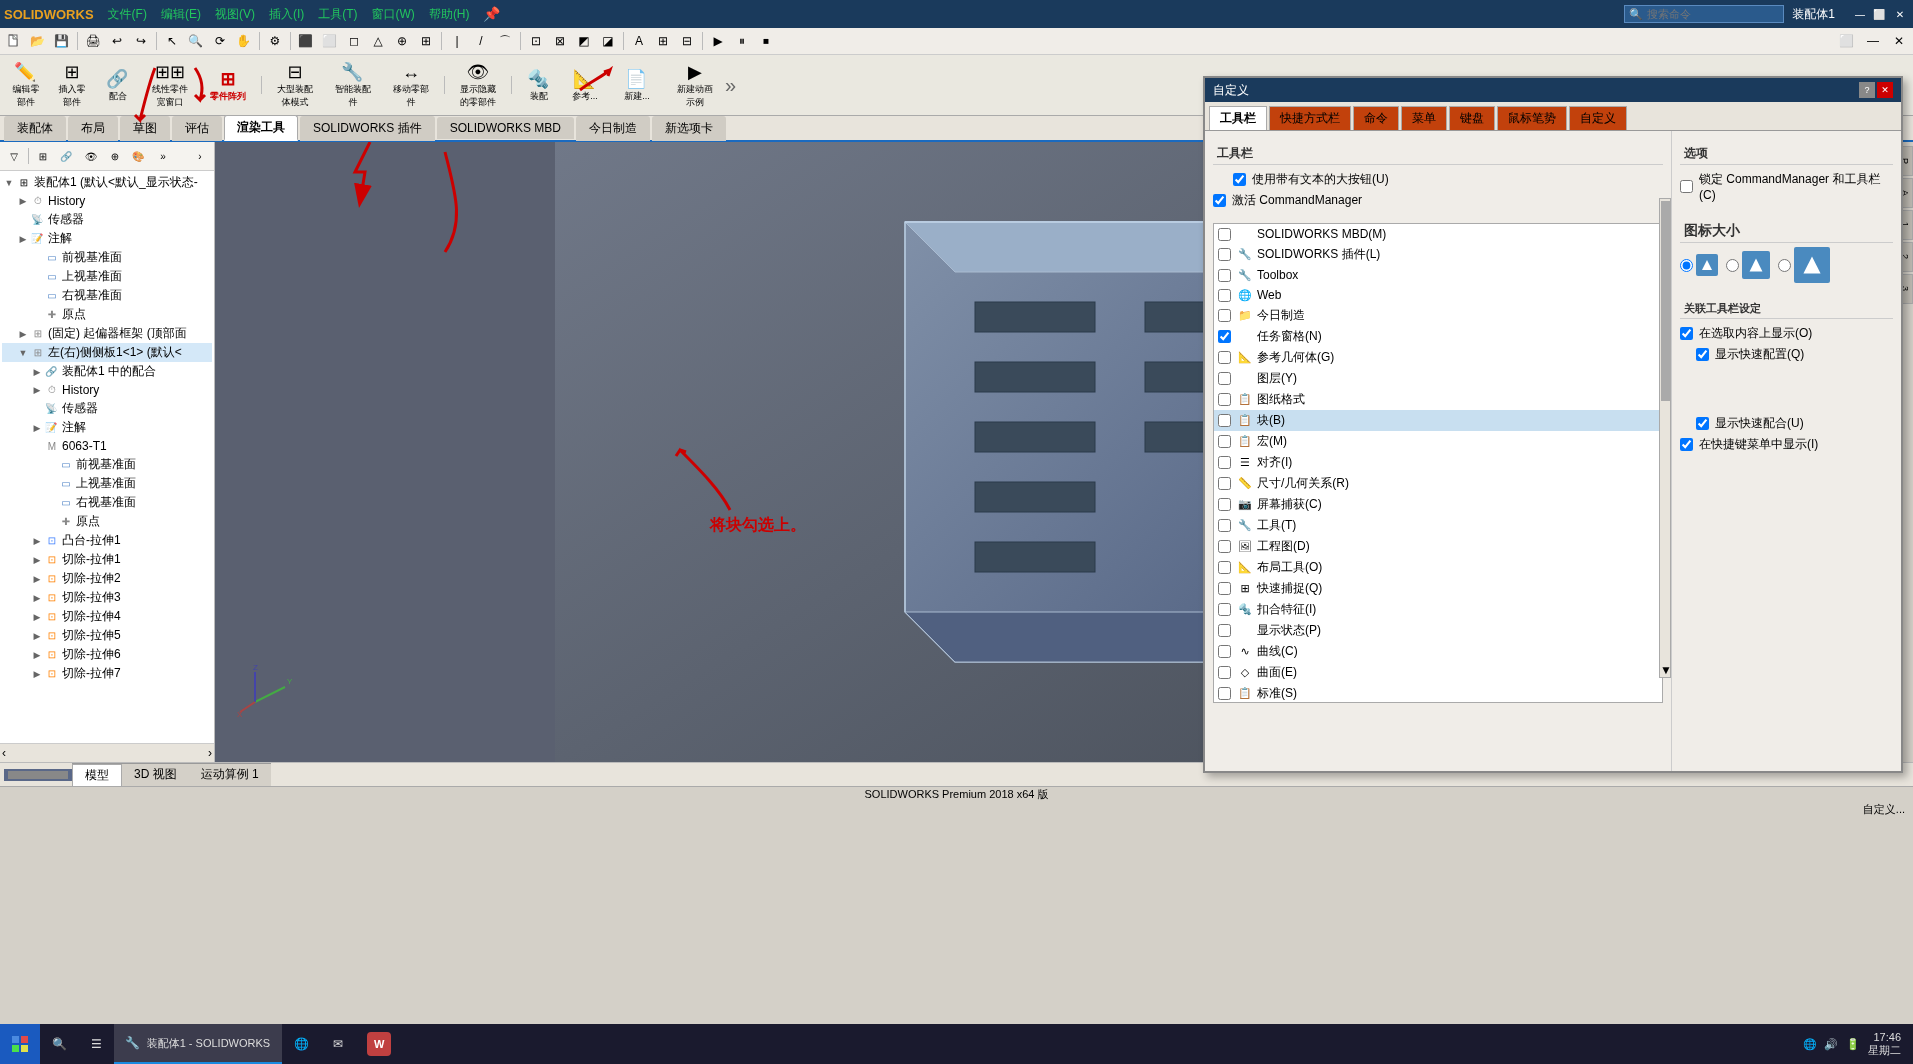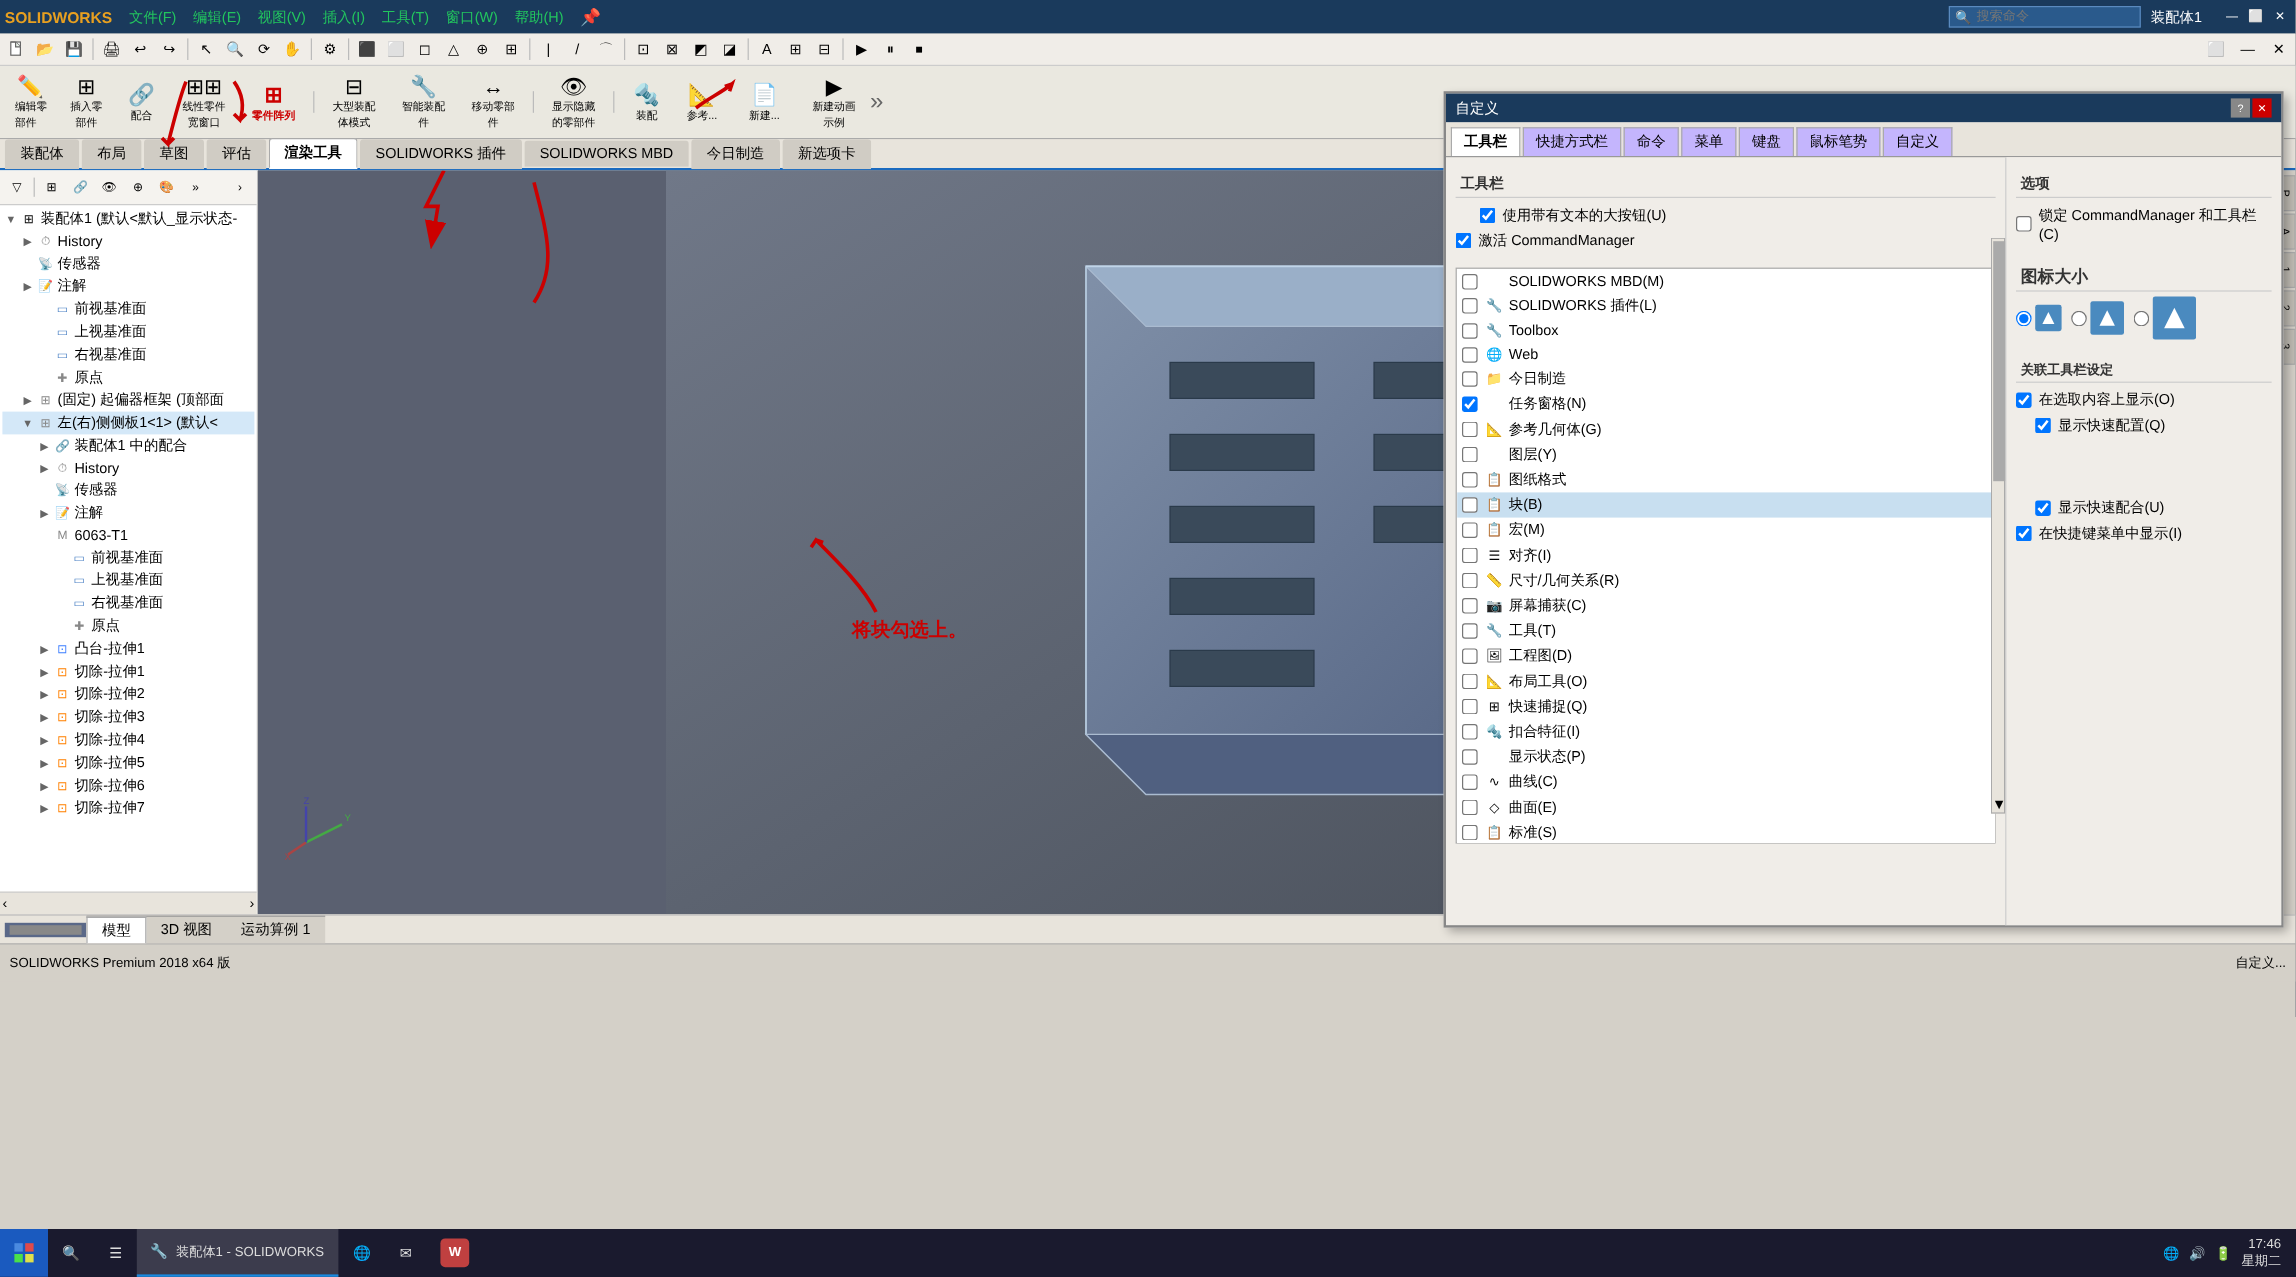--- a/index.html
+++ b/index.html
@@ -47,21 +47,21 @@
 
     
     #customize-dialog { width: 700px; background: #f0ede8; border: 2px solid #888; position: absolute; top: 76px; right: 10px; z-index: 100; box-shadow: 4px 4px 8px rgba(0,0,0,0.3); }
     #customize-titlebar { display: flex; align-items: center; background: #1a3a5c; color: white; padding: 4px 8px; height: 24px; }
     #customize-titlebar .title { flex: 1; font-size: 12px; }
     #customize-titlebar .btns { display: flex; gap: 2px; }
     #customize-titlebar .btn { width: 16px; height: 16px; background: #888; display: flex; align-items: center; justify-content: center; font-size: 9px; cursor: pointer; color: white; }
     #customize-titlebar .btn.close { background: #c00; }
 
     #customize-tabs { display: flex; background: #e8e4dc; border-bottom: 1px solid #999; padding: 4px 4px 0; }
-    .ctab { padding: 3px 10px; cursor: pointer; font-size: 12px; border: 1px solid #aaa; border-bottom: none; background: #c4b5fd; margin-right: 2px; }
+    .ctab { padding: 3px 10px; cursor: pointer; font-size: 12px; border: 1px solid #aaa; border-bottom: none; background: #c2410c; margin-right: 2px; }
     .ctab.active { background: white; font-weight: bold; }
 
     #customize-body { display: flex; height: 640px; }
     #toolbar-list-panel { flex: 1; padding: 8px; overflow-y: auto; }
     #options-panel { width: 230px; background: #f0ede8; border-left: 1px solid #ccc; padding: 8px; }
 
     .checkbox-row { display: flex; align-items: center; padding: 2px 4px; font-size: 12px; cursor: pointer; }
     .checkbox-row input[type=checkbox] { margin-right: 6px; }
     .checkbox-row .row-icon { width: 16px; height: 16px; margin-right: 4px; display: inline-flex; align-items: center; justify-content: center; font-size: 11px; }
 
@@ -76,21 +76,21 @@
     .icon-preview-sm { width: 22px; height: 22px; background: #4a8abf; border-radius: 2px; display: flex; align-items: center; justify-content: center; color: white; font-size: 14px; }
     .icon-preview-md { width: 28px; height: 28px; background: #4a8abf; border-radius: 2px; display: flex; align-items: center; justify-content: center; color: white; font-size: 18px; }
     .icon-preview-lg { width: 36px; height: 36px; background: #4a8abf; border-radius: 2px; display: flex; align-items: center; justify-content: center; color: white; font-size: 24px; }
 
     
     #bottom-tabs { display: flex; align-items: center; background: #e8e4dc; border-top: 1px solid #bbb; height: 24px; padding: 0 4px; }
     .btab { padding: 2px 12px; font-size: 12px; cursor: pointer; }
     .btab.active { background: white; border: 1px solid #aaa; border-bottom: none; }
 
     
-    #statusbar { height: 32px; background: #d4d0c8; border-top: 1px solid #aaa; display: flex; align-items: center; padding: 0 8px; font-size: 11px; }
+    #statusbar { height: 32px; background: #d4d0c8; border-top: 1px solid #aaa; display: flex; align-items: center; padding: 0 8px; font-size: 11px; flex-direction: column; }
 
     
     #taskbar { position: fixed; bottom: 0; width: 1913px; height: 40px; background: #1a1a2e; display: flex; align-items: center; }
     #taskbar .start-btn { width: 40px; height: 40px; background: #1a5abf; display: flex; align-items: center; justify-content: center; cursor: pointer; }
     #taskbar .task-item { height: 40px; padding: 0 12px; display: flex; align-items: center; gap: 6px; cursor: pointer; font-size: 12px; color: #ddd; }
     #taskbar .task-item.active { background: rgba(255,255,255,0.15); border-bottom: 2px solid #1a8ae0; }
     #taskbar .tray { margin-left: auto; display: flex; align-items: center; gap: 8px; padding: 0 12px; color: #ddd; font-size: 11px; }
     #taskbar .clock { text-align: right; }
 
     
@@ -181,21 +181,21 @@
       <div class="tb-btn">⬜</div>
       <div class="tb-btn">—</div>
       <div class="tb-btn">✕</div>
     </div>
   </div>
   <div class="toolbar-row" style="background:#eae8e0;">
 
     <div style="display:flex;align-items:center;gap:2px;padding:2px;">
       <div style="display:flex;flex-direction:column;align-items:center;width:44px;cursor:pointer;padding:2px;border:1px solid transparent;">
         <span style="font-size:18px;">✏️</span>
-        <span style="font-size:9px;">编辑零<br>部件</span>
+        <span style="font-size:9px;text-align:center;">编辑零<br>部件</span>
       </div>
       <div style="display:flex;flex-direction:column;align-items:center;width:44px;cursor:pointer;padding:2px;border:1px solid transparent;">
         <span style="font-size:18px;">⊞</span>
         <span style="font-size:9px;text-align:center;">插入零<br>部件</span>
       </div>
       <div style="display:flex;flex-direction:column;align-items:center;width:44px;cursor:pointer;padding:2px;">
         <span style="font-size:18px;">🔗</span>
         <span style="font-size:9px;">配合</span>
       </div>
       <div style="display:flex;flex-direction:column;align-items:center;width:56px;cursor:pointer;padding:2px;">

